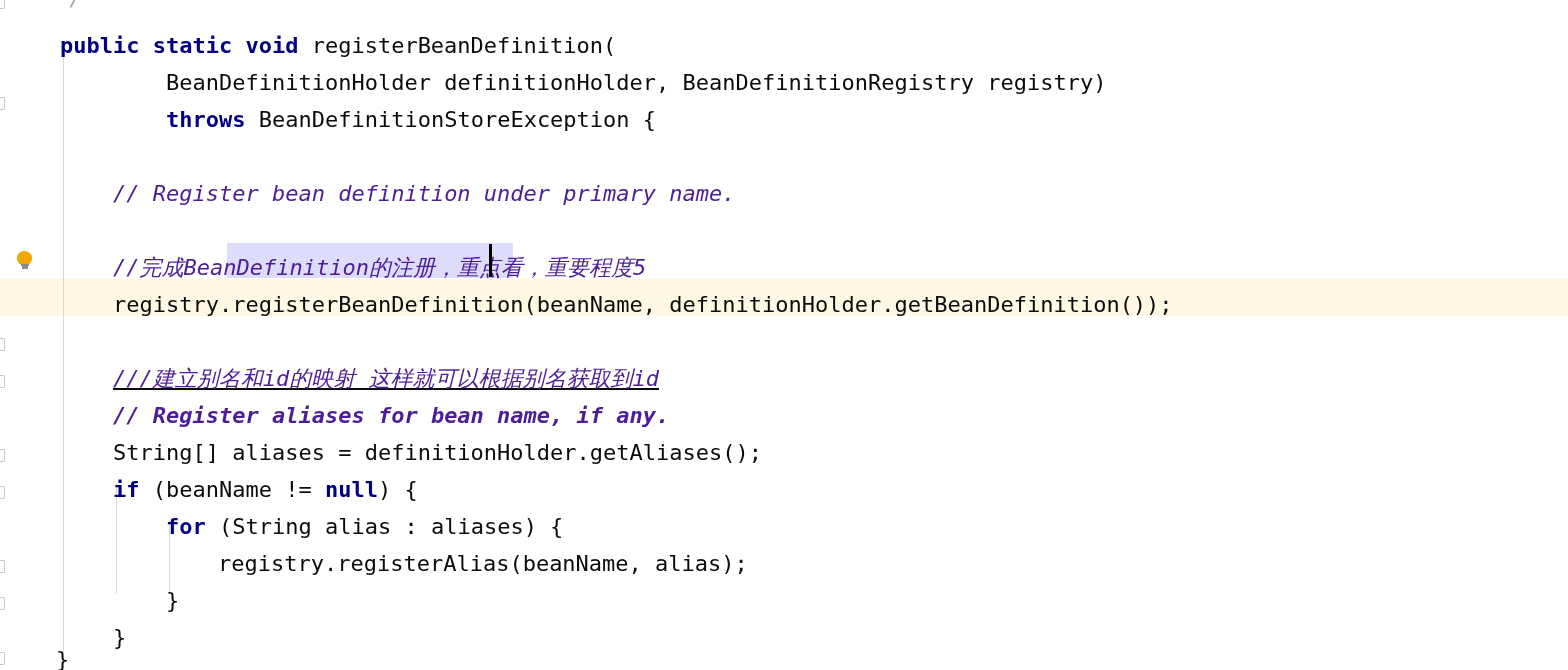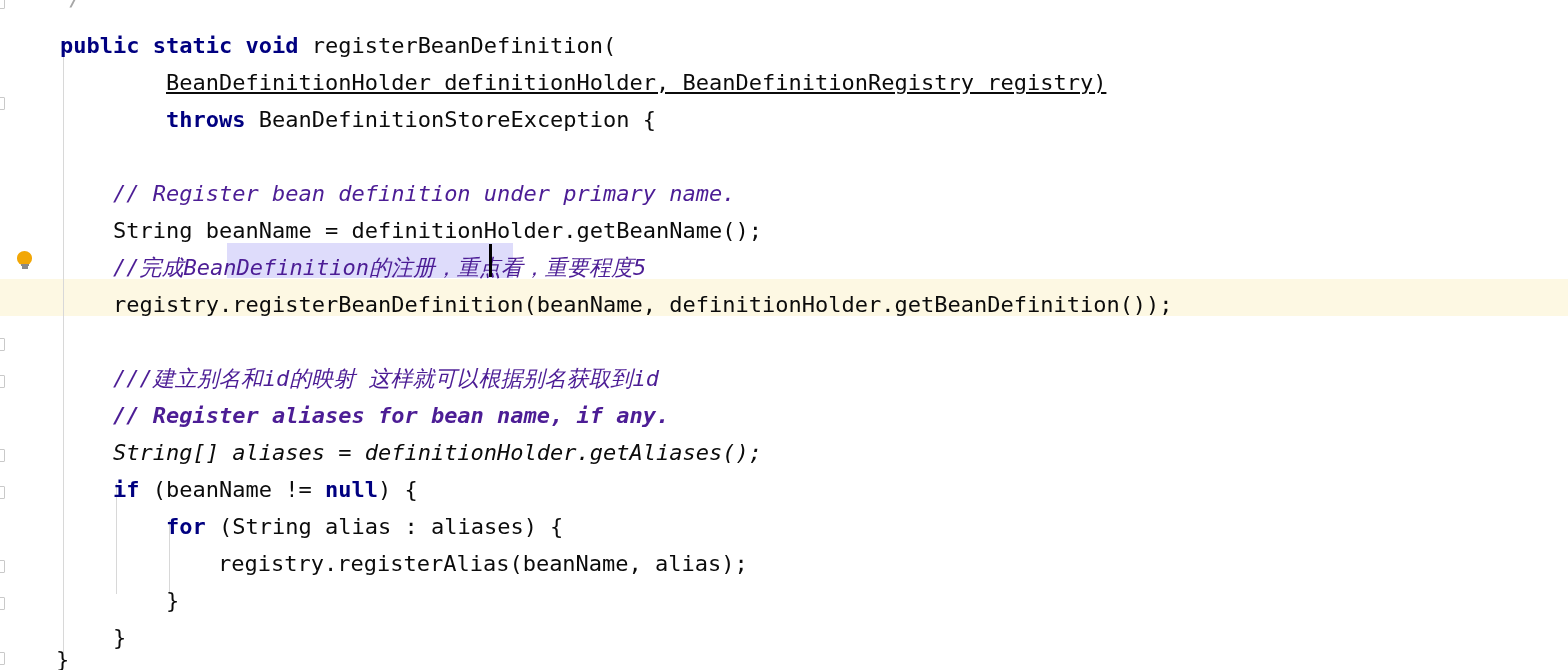--- a/index.html
+++ b/index.html
@@ -166,29 +166,28 @@
   <div id="indent-guides">
       <div class="indent-guide" style="left: 63px; top: 50px; height: 603px;"></div>
       <div class="indent-guide" style="left: 116px; top: 483px; height: 111px;"></div>
       <div class="indent-guide" style="left: 169px; top: 520px; height: 74px;"></div>
     </div>
 
   <div class="sel-box" id="sel-box" style="left: 227px; top: 243px; width: 286px; height: 35px;"></div>
 
   <div class="code-area" id="code-area">
       <div class="line" style="left: 60px; top: 20px;"><span class="kw">public static void</span><span class="plain"> registerBeanDefinition(</span></div>
-      <div class="line" style="left: 166px; top: 57px; text-decoration: underline;"><span class="plain">BeanDefinitionHolder definitionHolder, BeanDefinitionRegistry registry)</span></div>
+      <div class="line" style="left: 166px; top: 57px;"><span class="plain">BeanDefinitionHolder definitionHolder, BeanDefinitionRegistry registry)</span></div>
       <div class="line" style="left: 166px; top: 94px; text-align: right;"><span class="kw">throws</span><span class="plain"> BeanDefinitionStoreException {</span></div>
       <div class="line" style="left: 113px; top: 168px;"><span class="cmt">// Register bean definition under primary name.</span></div>
-      <div class="line" style="left: 113px; top: 205px;"><span class="plain">String beanName = definitionHolder.getBeanName();</span></div>
       <div class="line" style="left: 113px; top: 242px;"><span class="cmt">//完成BeanDefinition的注册，重点看，重要程度5</span></div>
       <div class="line" style="left: 113px; top: 279px; text-align: right;"><span class="plain">registry.registerBeanDefinition(beanName, definitionHolder.getBeanDefinition());</span></div>
-      <div class="line" style="left: 113px; top: 353px;"><span class="cmt">///建立别名和id的映射 这样就可以根据别名获取到id</span></div>
+      <div class="line" style="left: 113px; top: 353px; text-decoration: underline;"><span class="cmt">///建立别名和id的映射 这样就可以根据别名获取到id</span></div>
       <div class="line" style="left: 113px; top: 390px; font-weight: bold;"><span class="cmt">// Register aliases for bean name, if any.</span></div>
-      <div class="line" style="left: 113px; top: 427px; font-style: italic;"><span class="plain">String[] aliases = definitionHolder.getAliases();</span></div>
+      <div class="line" style="left: 113px; top: 427px;"><span class="plain">String[] aliases = definitionHolder.getAliases();</span></div>
       <div class="line" style="left: 113px; top: 464px;"><span class="kw">if</span><span class="plain"> (beanName != </span><span class="kw">null</span><span class="plain">) {</span></div>
       <div class="line" style="left: 166px; top: 501px;"><span class="kw">for</span><span class="plain"> (String alias : aliases) {</span></div>
       <div class="line" style="left: 218px; top: 538px;"><span class="plain">registry.registerAlias(beanName, alias);</span></div>
       <div class="line" style="left: 166px; top: 575px;"><span class="plain">}</span></div>
       <div class="line" style="left: 113px; top: 612px;"><span class="plain">}</span></div>
     </div>
 
   <div class="caret" id="caret" style="left: 489px; top: 244px; height: 33px;"></div>
 
   <div class="clip-top">*/</div>

